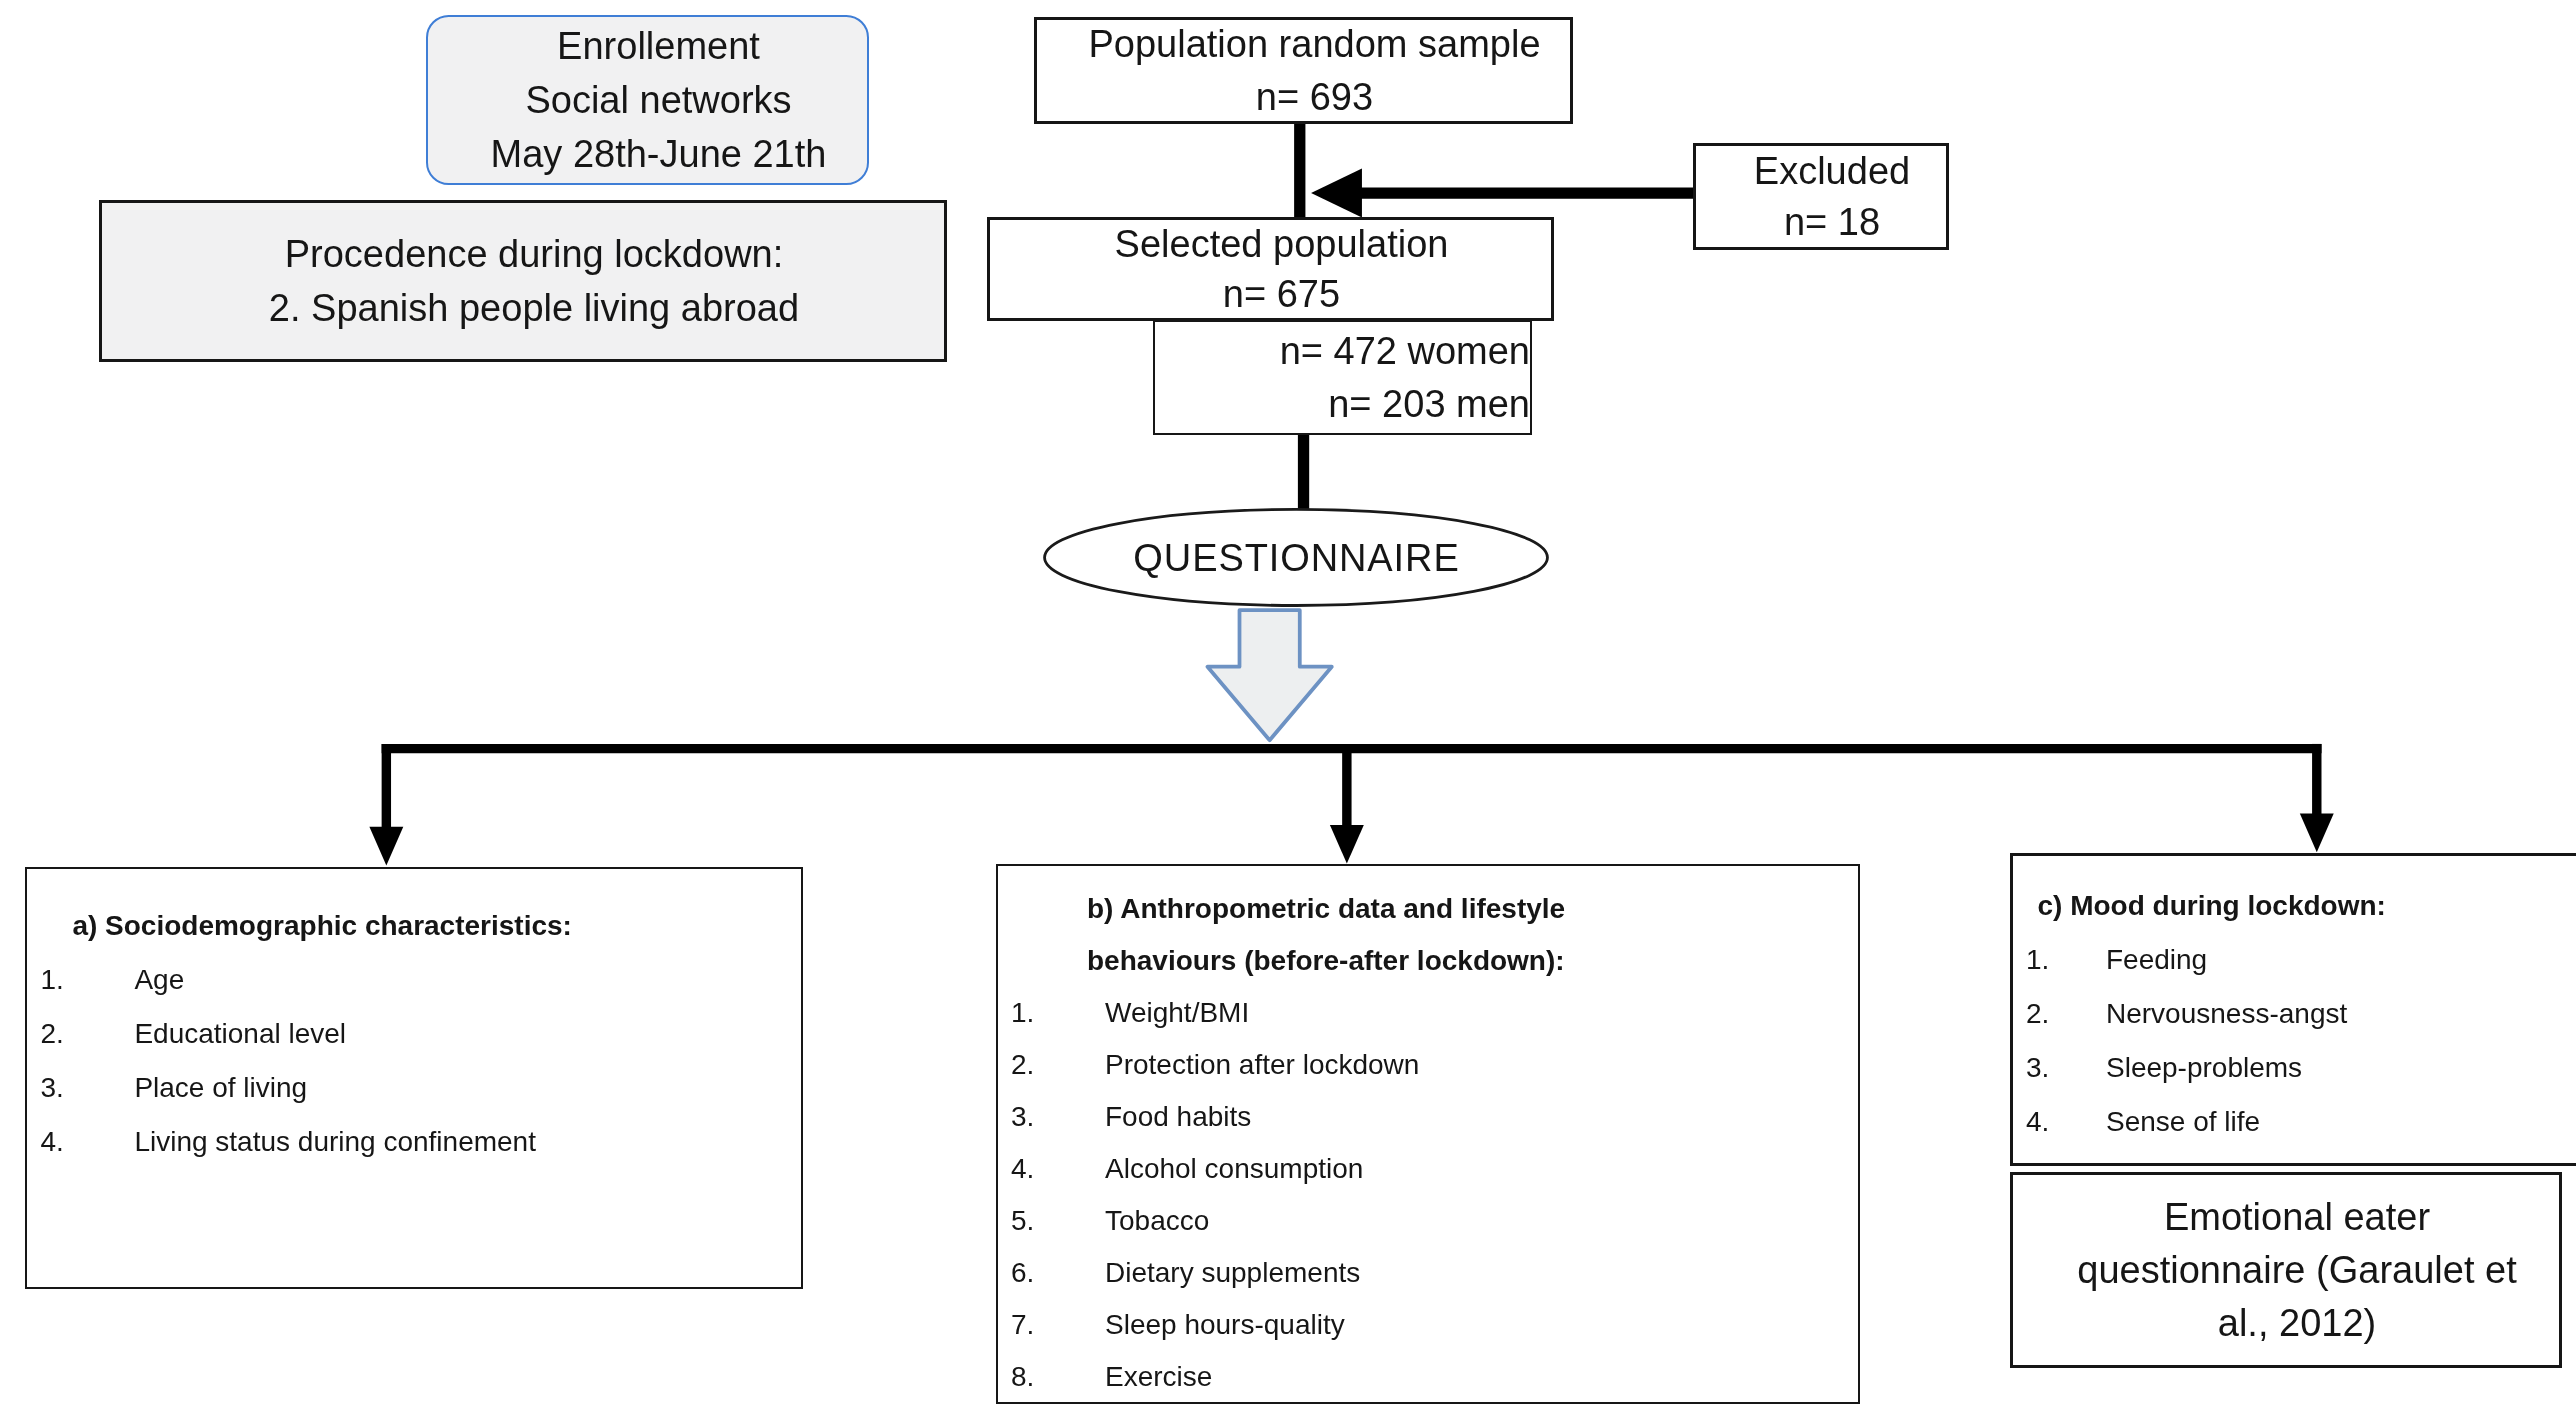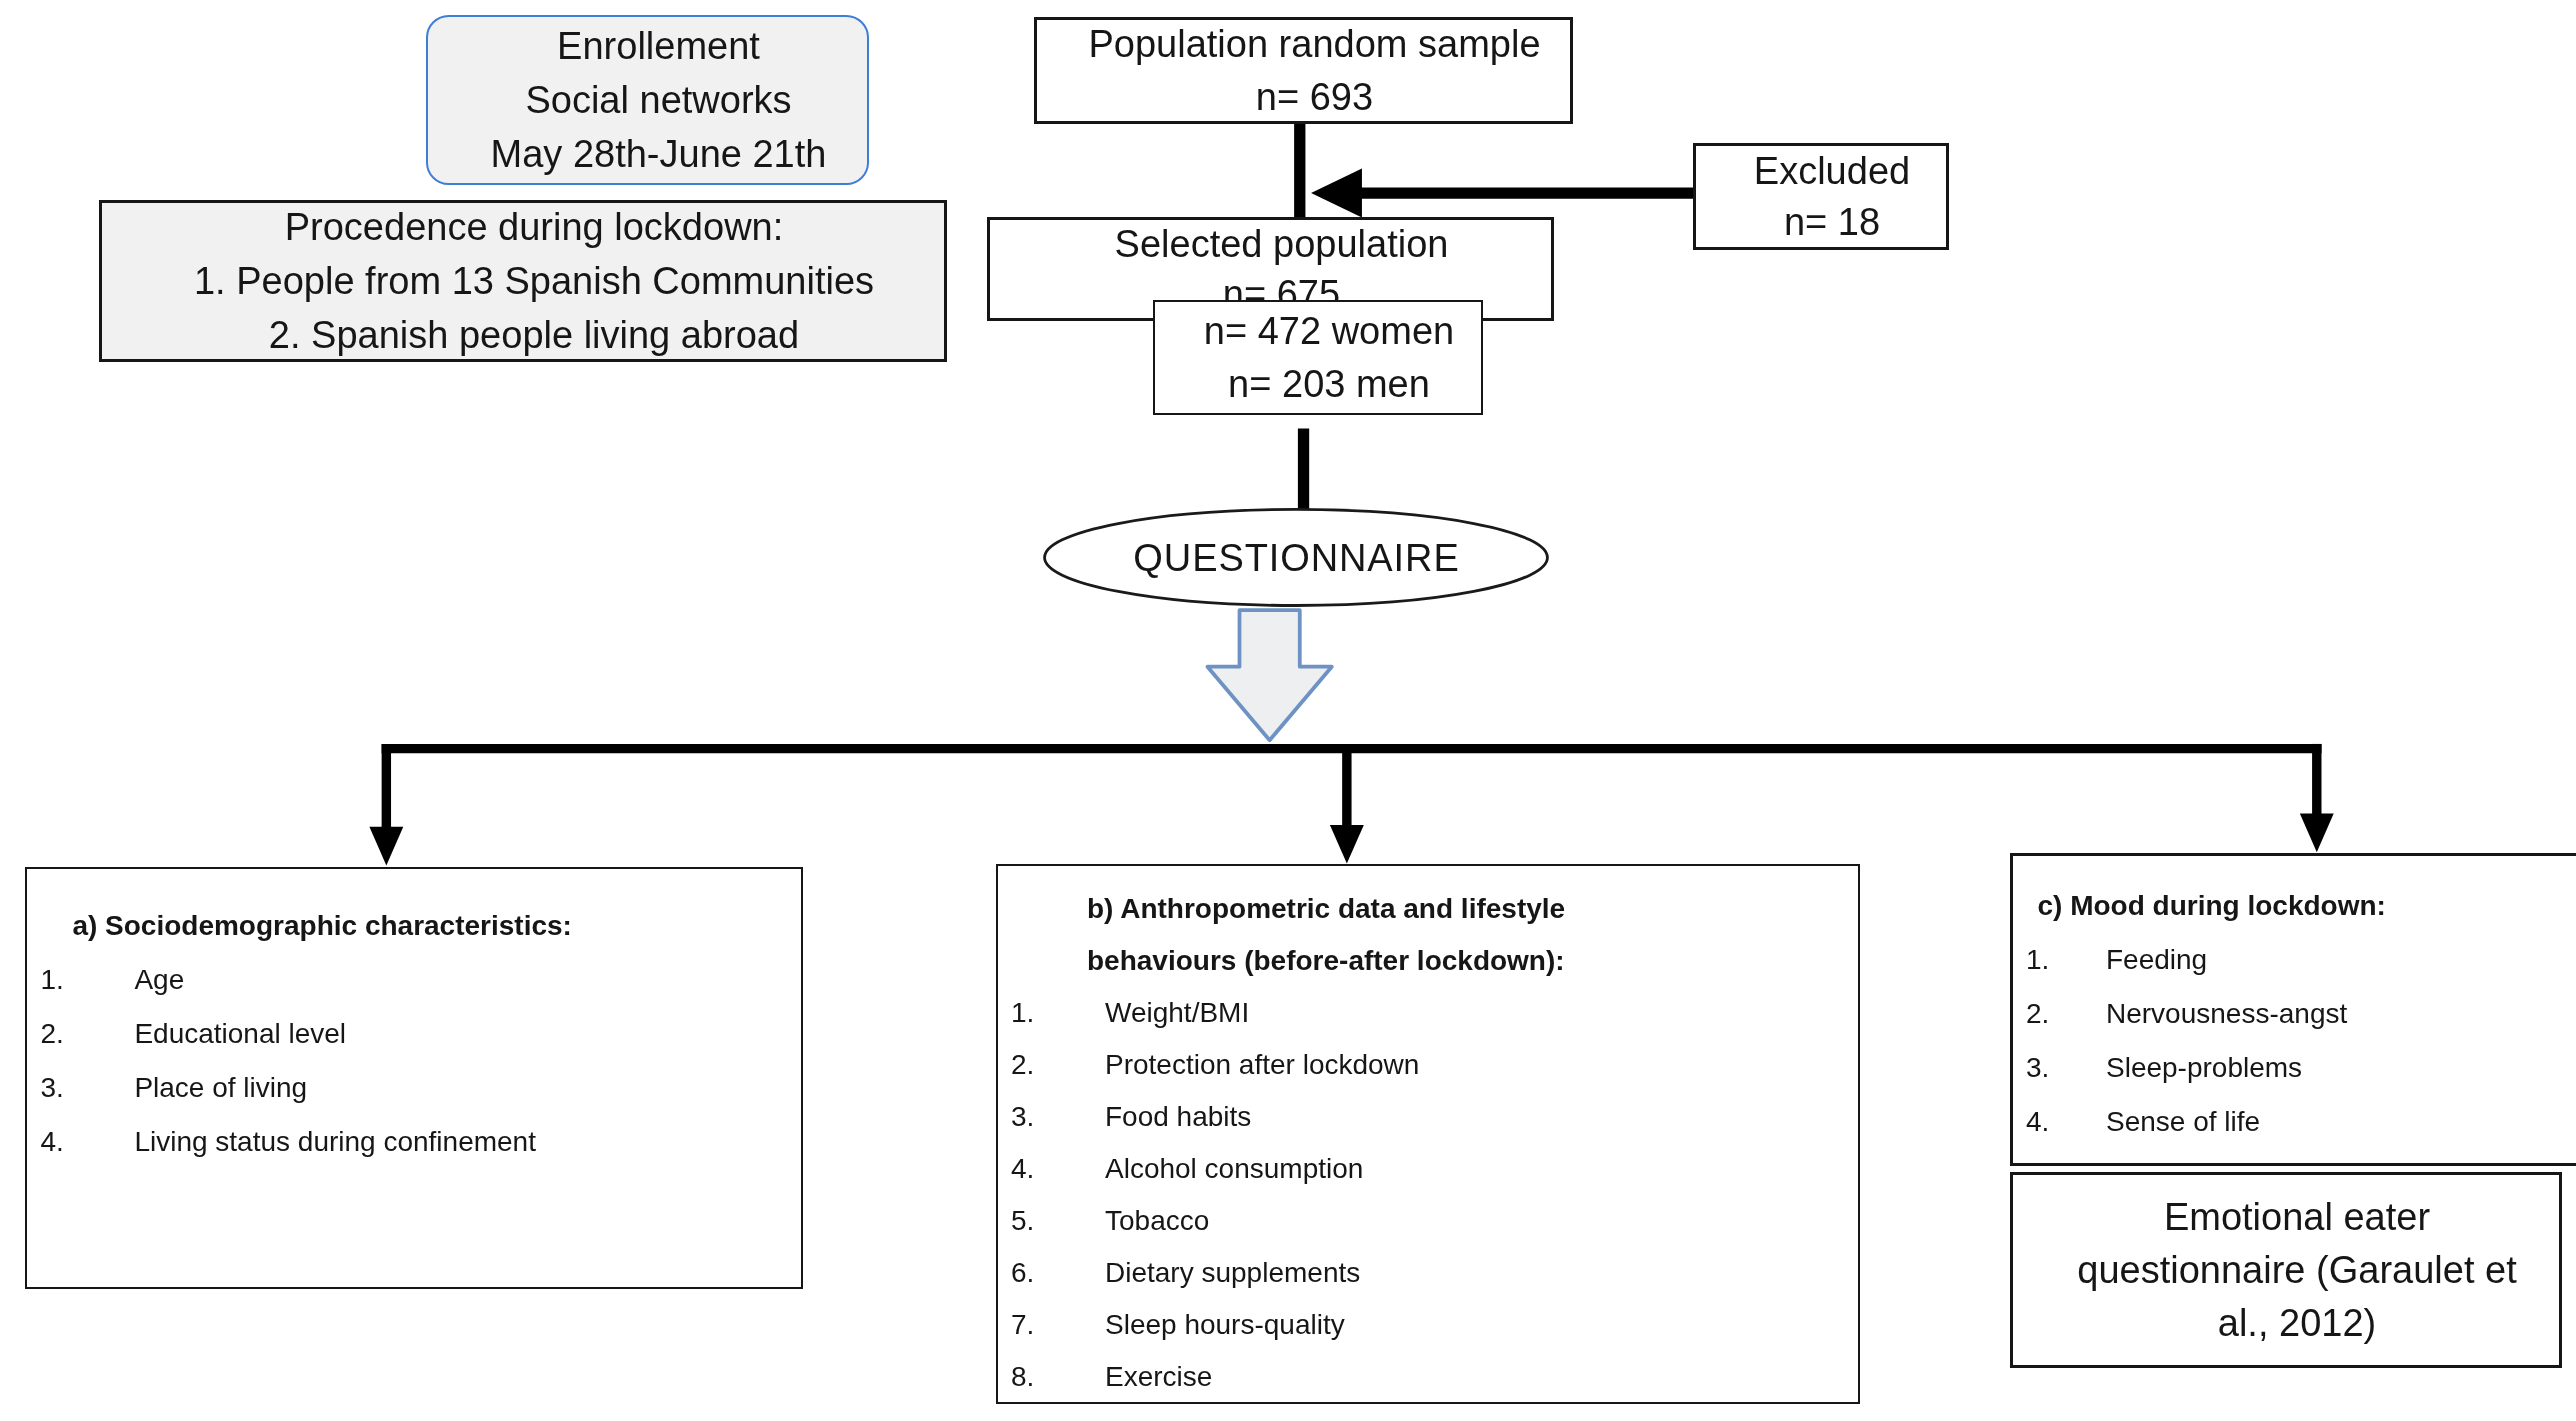--- a/index.html
+++ b/index.html
@@ -58,40 +58,39 @@
   </svg>
 
   <div class="abs center-box gray-fill blue-round" style="left:426px;top:15px;width:443px;height:170px;line-height:54px;border-width:2.8px;">
     <div>Enrollement</div>
     <div>Social networks</div>
     <div>May 28th-June 21th</div>
   </div>
 
   <div class="abs center-box gray-fill" style="left:99px;top:200px;width:848px;height:162px;line-height:54px;">
     <div>Procedence during lockdown:</div>
-    <div>1. People from 13 Spanish Communities</div>
     <div>2. Spanish people living abroad</div>
   </div>
 
   <div class="abs center-box" style="left:1034px;top:17px;width:539px;height:107px;">
     <div>Population random sample</div>
     <div>n= 693</div>
   </div>
 
   <div class="abs center-box" style="left:1693px;top:143px;width:256px;height:107px;line-height:51px;">
     <div>Excluded</div>
     <div>n= 18</div>
   </div>
 
   <div class="abs center-box" style="left:987px;top:217px;width:567px;height:104px;line-height:50px;">
     <div>Selected population</div>
     <div>n= 675</div>
   </div>
 
-  <div class="abs center-box" style="left:1153px;top:300px;width:330px;height:115px;line-height:53px;border-width:2.8px;">
+  <div class="abs center-box" style="left:1153px;top:320px;width:379px;height:115px;line-height:53px;border-width:2.8px;align-items:flex-end;">
     <div>n= 472 women</div>
     <div>n= 203 men</div>
   </div>
 
   <div class="abs ellipse-label" style="left:1045px;top:510px;width:503px;height:96px;">QUESTIONNAIRE</div>
 
   <div class="abs branch-box" style="left:25.4px;top:867px;width:778px;height:422px;padding-top:30px;">
     <div class="branch-title" style="padding-left:45px;">a) Sociodemographic characteristics:</div>
     <div class="li"><span class="num">1.</span><span>Age</span></div>
     <div class="li"><span class="num">2.</span><span>Educational level</span></div>

